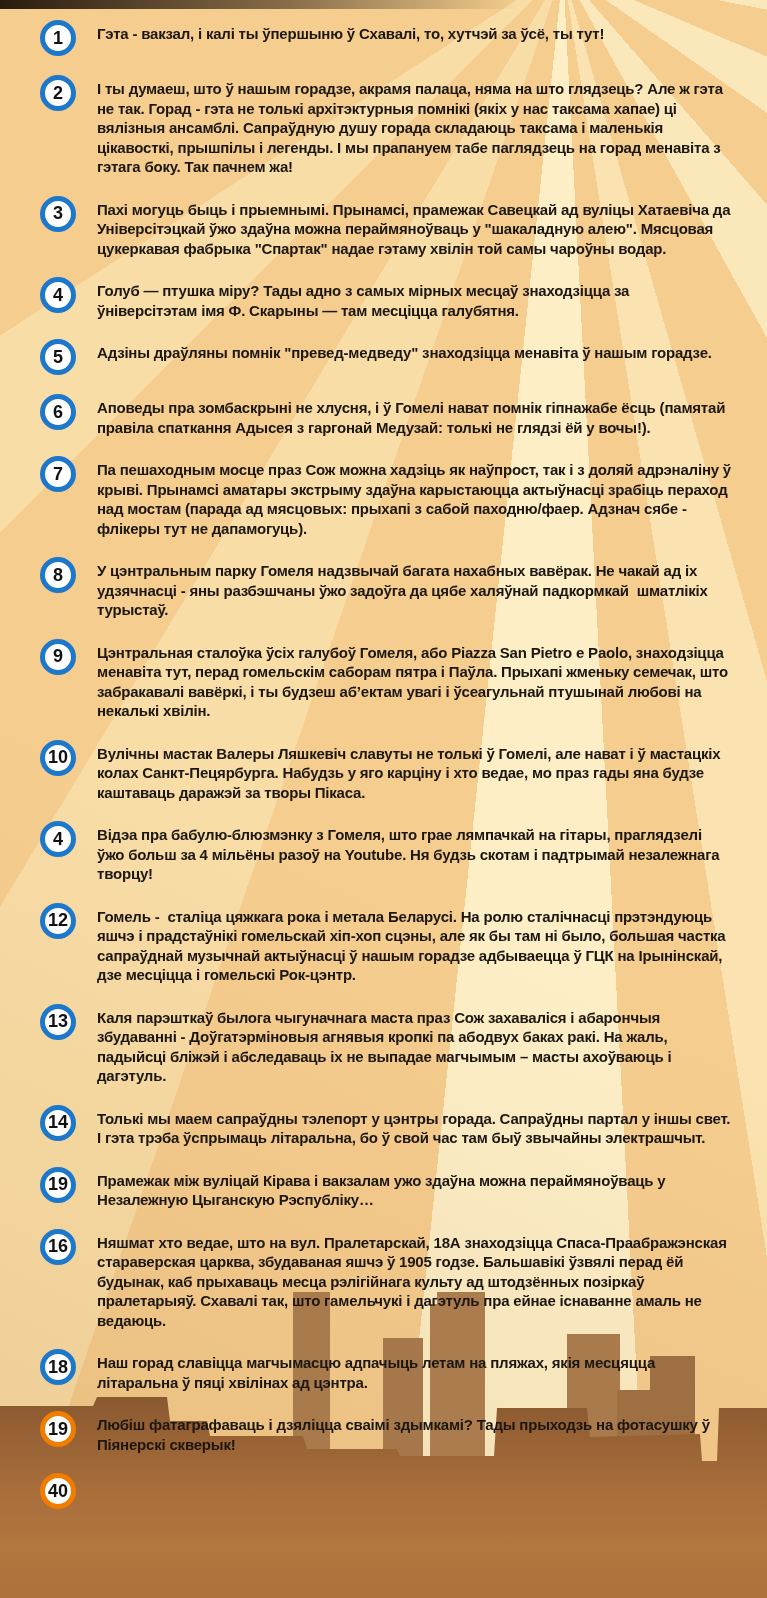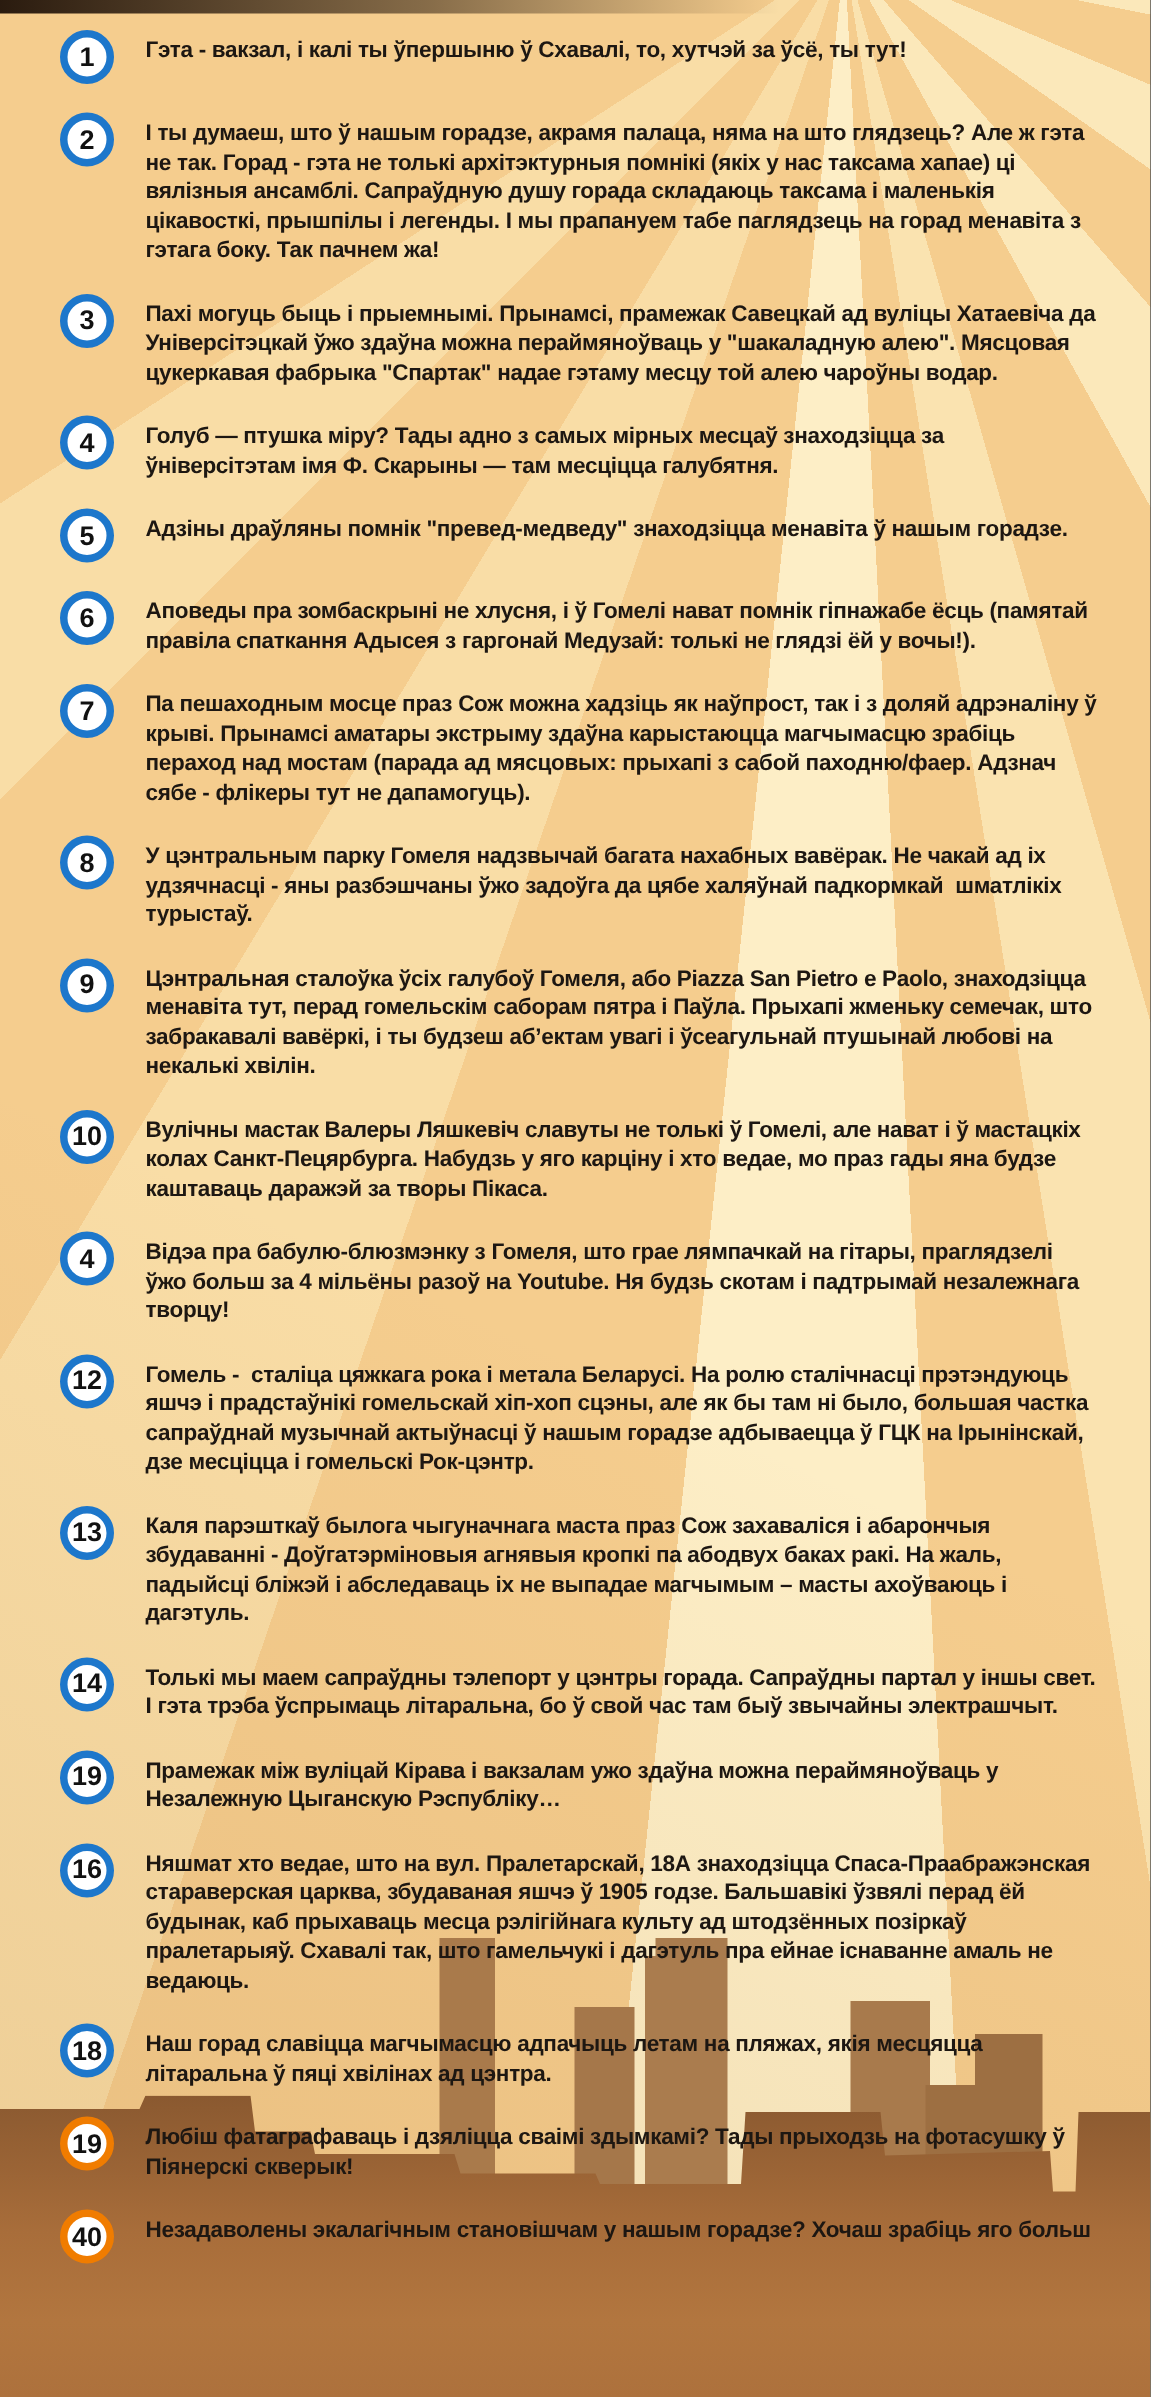--- a/index.html
+++ b/index.html
@@ -107,21 +107,21 @@
     <div class="item">
         <div class="badge blue">
           <span>2</span>
         </div>
         <p>І ты думаеш, што ў нашым горадзе, акрамя палаца, няма на што глядзець? Але ж гэта не так. Горад - гэта не толькі архітэктурныя помнікі (якіх у нас таксама хапае) ці вялізныя ансамблі. Сапраўдную душу горада складаюць таксама і маленькія цікавосткі, прышпілы і легенды. І мы прапануем табе паглядзець на горад менавіта з гэтага боку. Так пачнем жа!</p>
       </div>
     <div class="item">
         <div class="badge blue">
           <span>3</span>
         </div>
-        <p>Пахі могуць быць і прыемнымі. Прынамсі, прамежак Савецкай ад вуліцы Хатаевіча да Універсітэцкай ўжо здаўна можна пераймяноўваць у "шакаладную алею". Мясцовая цукеркавая фабрыка "Спартак" надае гэтаму месцу той алею чароўны водар.</p>
+        <p>Пахі могуць быць і прыемнымі. Прынамсі, прамежак Савецкай ад вуліцы Хатаевіча да Універсітэцкай ўжо здаўна можна пераймяноўваць у "шакаладную алею". Мясцовая цукеркавая фабрыка "Спартак" надае гэтаму хвілін той самы чароўны водар.</p>
       </div>
     <div class="item">
         <div class="badge blue">
           <span>4</span>
         </div>
         <p>Голуб — птушка міру? Тады адно з самых мірных месцаў знаходзіцца за ўніверсітэтам імя Ф. Скарыны — там месціцца галубятня.</p>
       </div>
     <div class="item">
         <div class="badge blue">
           <span>5</span>
@@ -131,21 +131,21 @@
     <div class="item">
         <div class="badge blue">
           <span>6</span>
         </div>
         <p>Аповеды пра зомбаскрыні не хлусня, і ў Гомелі нават помнік гіпнажабе ёсць (памятай правіла спаткання Адысея з гаргонай Медузай: толькі не глядзі ёй у вочы!).</p>
       </div>
     <div class="item">
         <div class="badge blue">
           <span>7</span>
         </div>
-        <p>Па пешаходным мосце праз Сож можна хадзіць як наўпрост, так і з доляй адрэналіну ў крыві. Прынамсі аматары экстрыму здаўна карыстаюцца магчымасцю зрабіць пераход над мостам (парада ад мясцовых: прыхапі з сабой паходню/фаер. Адзнач сябе - флікеры тут не дапамогуць).</p>
+        <p>Па пешаходным мосце праз Сож можна хадзіць як наўпрост, так і з доляй адрэналіну ў крыві. Прынамсі аматары экстрыму здаўна карыстаюцца актыўнасці зрабіць пераход над мостам (парада ад мясцовых: прыхапі з сабой паходню/фаер. Адзнач сябе - флікеры тут не дапамогуць).</p>
       </div>
     <div class="item">
         <div class="badge blue">
           <span>8</span>
         </div>
         <p>У цэнтральным парку Гомеля надзвычай багата нахабных вавёрак. Не чакай ад іх удзячнасці - яны разбэшчаны ўжо задоўга да цябе халяўнай падкормкай  шматлікіх турыстаў.</p>
       </div>
     <div class="item">
         <div class="badge blue">
           <span>9</span>
@@ -203,17 +203,16 @@
     <div class="item">
         <div class="badge orange">
           <span>19</span>
         </div>
         <p>Любіш фатаграфаваць і дзяліцца сваімі здымкамі? Тады прыходзь на фотасушку ў Піянерскі скверык!</p>
       </div>
     <div class="item">
         <div class="badge orange">
           <span>40</span>
         </div>
-        <p>Незадаволены экалагічным становішчам у нашым горадзе? Хочаш зрабіць яго больш</p>
       </div>
   </div>
 
 </div>
 
 </body></html>

